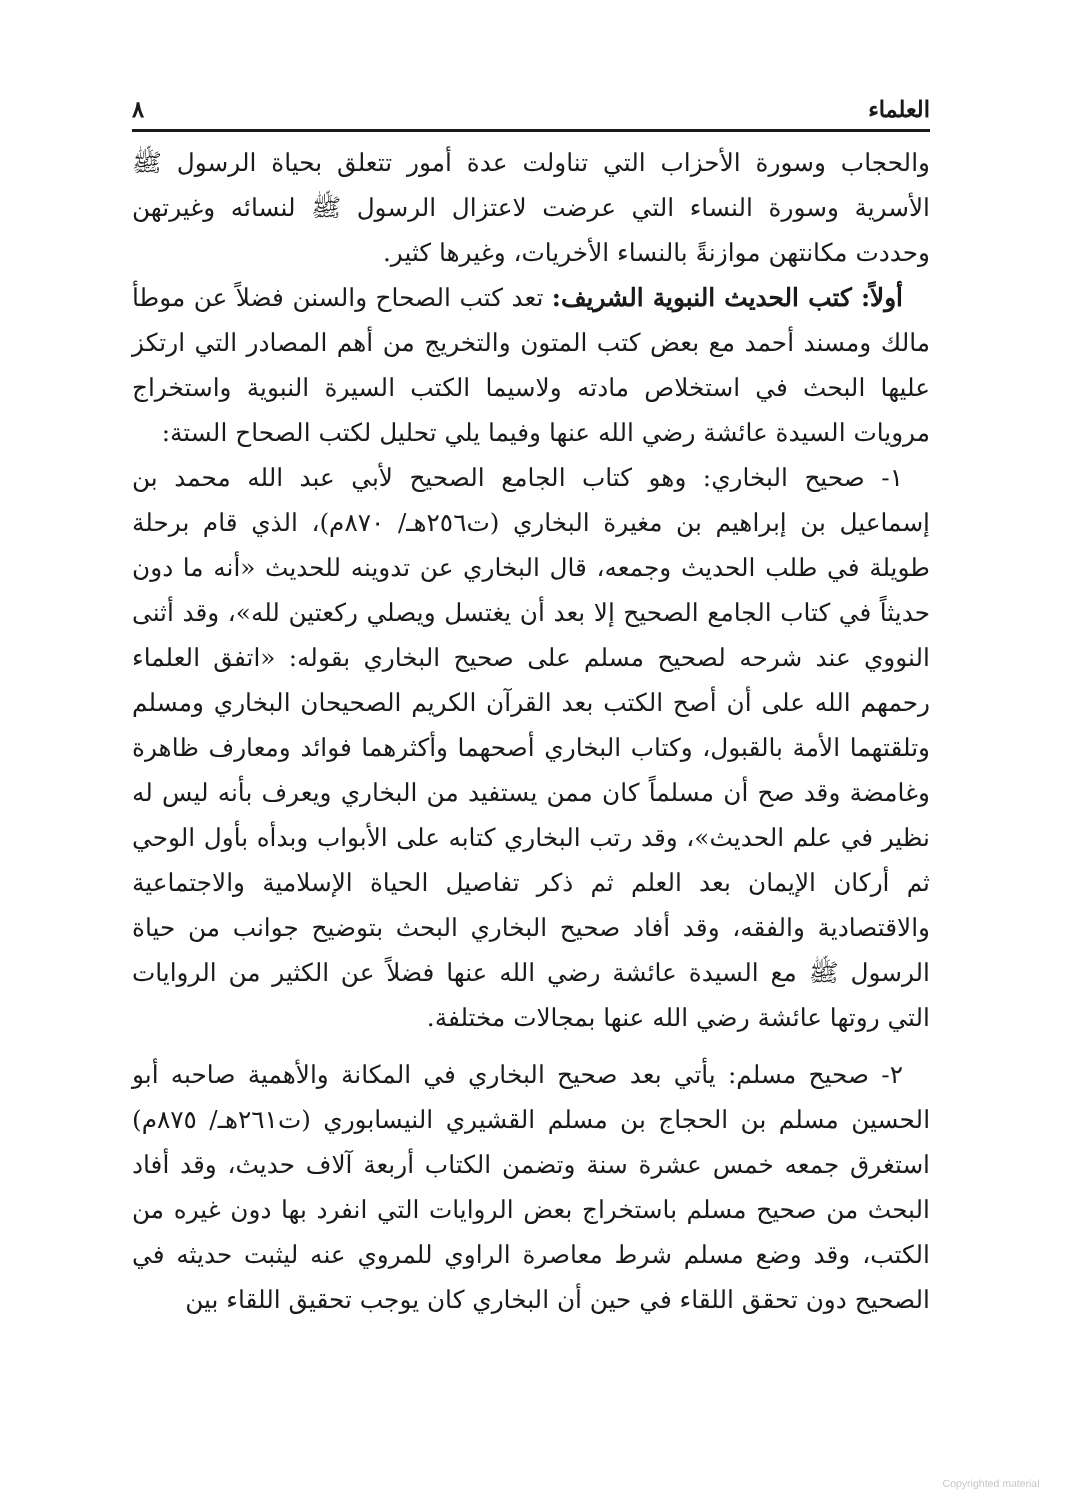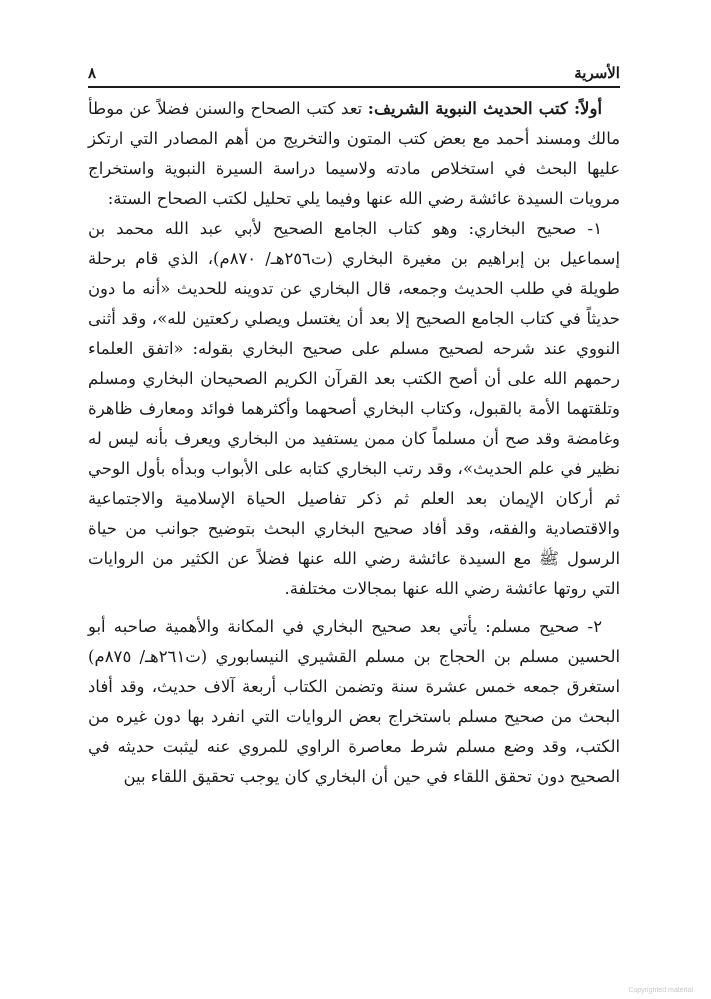--- a/index.html
+++ b/index.html
@@ -63,28 +63,31 @@
       font-size: 7px;
       color: #c8c8c8;
       direction: ltr;
     }
   </style>
 </head>
 <body>
 
 <div class="page">
   <div class="running-head">
-    <span>الأسرية</span>
+    <span>العلماء</span>
     <span>٨</span>
   </div>
   <div class="rule"></div>
 
   <div class="body-text">
+    <p>
+      <span>والحجاب وسورة الأحزاب التي تناولت عدة أمور تتعلق بحياة الرسول ﷺ الأسرية وسورة النساء التي عرضت لاعتزال الرسول ﷺ لنسائه وغيرتهن وحددت مكانتهن موازنةً بالنساء الأخريات، وغيرها كثير.</span>
+    </p>
     <p class="indent">
-      <span class="bold">أولاً: كتب الحديث النبوية الشريف:</span><span> تعد كتب الصحاح والسنن فضلاً عن موطأ مالك ومسند أحمد مع بعض كتب المتون والتخريج من أهم المصادر التي ارتكز عليها البحث في استخلاص مادته ولاسيما دراسة السيرة النبوية واستخراج مرويات السيدة عائشة رضي الله عنها وفيما يلي تحليل لكتب الصحاح الستة:</span>
+      <span class="bold">أولاً: كتب الحديث النبوية الشريف:</span><span> تعد كتب الصحاح والسنن فضلاً عن موطأ مالك ومسند أحمد مع بعض كتب المتون والتخريج من أهم المصادر التي ارتكز عليها البحث في استخلاص مادته ولاسيما الكتب السيرة النبوية واستخراج مرويات السيدة عائشة رضي الله عنها وفيما يلي تحليل لكتب الصحاح الستة:</span>
     </p>
     <p class="indent">
       <span>١- صحيح البخاري: وهو كتاب الجامع الصحيح لأبي عبد الله محمد بن إسماعيل بن إبراهيم بن مغيرة البخاري (ت٢٥٦هـ/ ٨٧٠م)، الذي قام برحلة طويلة في طلب الحديث وجمعه، قال البخاري عن تدوينه للحديث «أنه ما دون حديثاً في كتاب الجامع الصحيح إلا بعد أن يغتسل ويصلي ركعتين لله»، وقد أثنى النووي عند شرحه لصحيح مسلم على صحيح البخاري بقوله: «اتفق العلماء رحمهم الله على أن أصح الكتب بعد القرآن الكريم الصحيحان البخاري ومسلم وتلقتهما الأمة بالقبول، وكتاب البخاري أصحهما وأكثرهما فوائد ومعارف ظاهرة وغامضة وقد صح أن مسلماً كان ممن يستفيد من البخاري ويعرف بأنه ليس له نظير في علم الحديث»، وقد رتب البخاري كتابه على الأبواب وبدأه بأول الوحي ثم أركان الإيمان بعد العلم ثم ذكر تفاصيل الحياة الإسلامية والاجتماعية والاقتصادية والفقه، وقد أفاد صحيح البخاري البحث بتوضيح جوانب من حياة الرسول ﷺ مع السيدة عائشة رضي الله عنها فضلاً عن الكثير من الروايات التي روتها عائشة رضي الله عنها بمجالات مختلفة.</span>
     </p>
     <p class="indent gap-before">
       <span>٢- صحيح مسلم: يأتي بعد صحيح البخاري في المكانة والأهمية صاحبه أبو الحسين مسلم بن الحجاج بن مسلم القشيري النيسابوري (ت٢٦١هـ/ ٨٧٥م) استغرق جمعه خمس عشرة سنة وتضمن الكتاب أربعة آلاف حديث، وقد أفاد البحث من صحيح مسلم باستخراج بعض الروايات التي انفرد بها دون غيره من الكتب، وقد وضع مسلم شرط معاصرة الراوي للمروي عنه ليثبت حديثه في الصحيح دون تحقق اللقاء في حين أن البخاري كان يوجب تحقيق اللقاء بين</span>
     </p>
   </div>
 </div>
 

